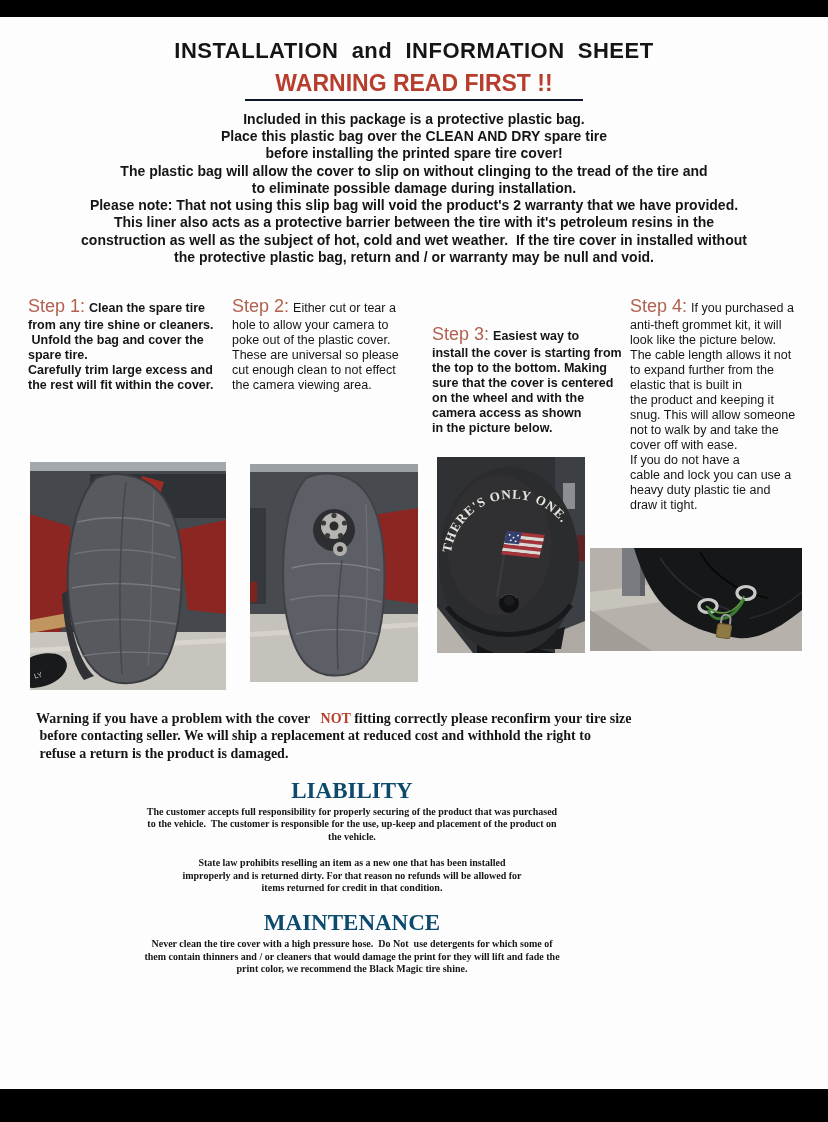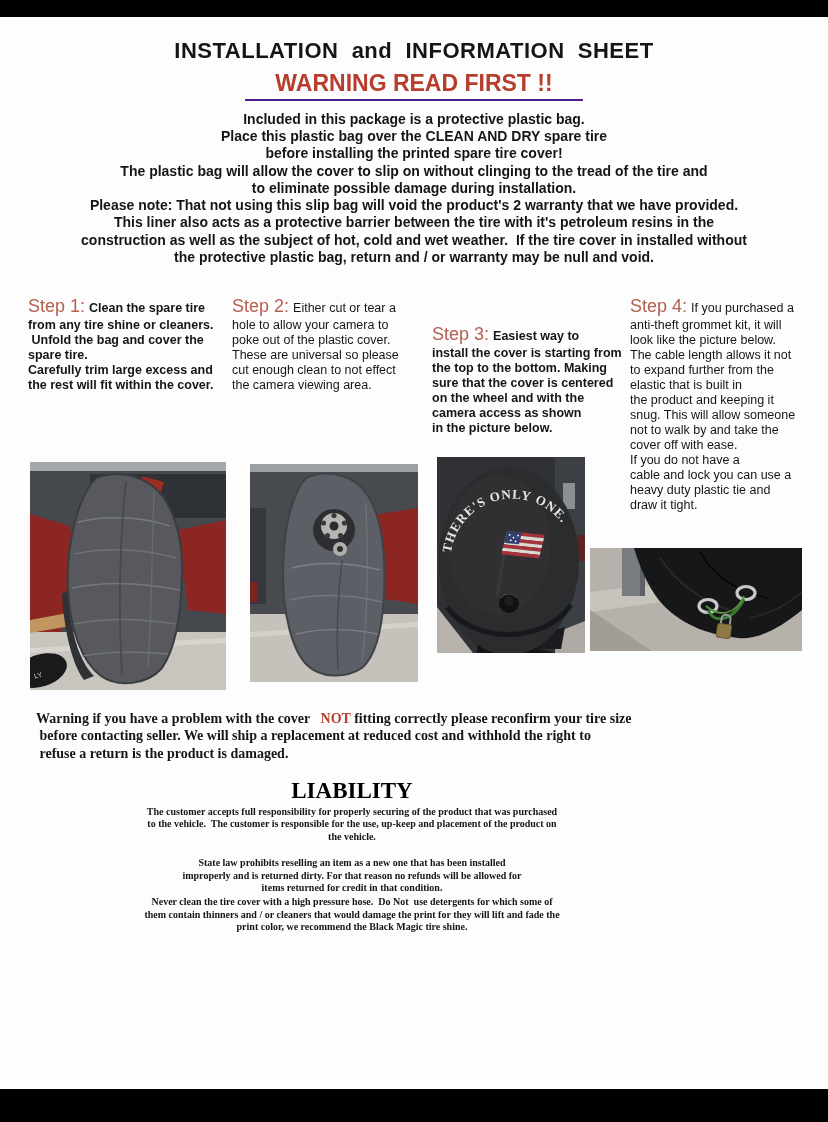--- a/index.html
+++ b/index.html
@@ -21,21 +21,21 @@
     text-align:center;
     font-size:22px;font-weight:700;
     letter-spacing:.5px;
     white-space:pre-wrap;
   }
   .warn-wrap{text-align:center;margin:6px 0 4px 0;}
   .warn-heading{
     display:inline-block;
     font-size:23px;font-weight:700;
     color:#b73d2c;
-    border-bottom:2px solid #4c1d95;
+    border-bottom:2px solid #0f172a;
     padding:0 30px 2px 30px;
     white-space:pre-wrap;
   }
   .intro{
     margin-top:10px;
     text-align:center;
     font-size:14px;font-weight:700;
     line-height:1.23;
     white-space:pre-wrap;
   }
@@ -72,21 +72,21 @@
     margin:0 18px 0 30px;
     font-size:14px;font-weight:700;
     line-height:1.24;
     white-space:pre-wrap;
   }
   .note .hl{color:#b73d2c;}
   .sec-heading{
     margin:16px 0 2px 0;
     text-align:center;
     font-size:23px;font-weight:700;
-    color:#000000;
+    color:#0c4a6e;
   }
   .para{
     margin:2px 14px 0 14px;
     text-align:center;
     font-size:10px;font-weight:700;
     line-height:1.24;
     white-space:pre-wrap;
   }
   .para-gap{margin-top:14px;}
 </style>
@@ -292,19 +292,20 @@
  refuse a return is the product is damaged.</span></div>
 
     <div class="sec-heading">LIABILITY</div>
     <div class="para">The customer accepts full responsibility for properly securing of the product that was purchased
 to the vehicle.  The customer is responsible for the use, up-keep and placement of the product on
 the vehicle.</div>
     <div class="para para-gap">State law prohibits reselling an item as a new one that has been installed
 improperly and is returned dirty. For that reason no refunds will be allowed for
 items returned for credit in that condition.</div>
 
+    <div class="sec-heading">MAINTENANCE</div>
     <div class="para">Never clean the tire cover with a high pressure hose.  Do Not  use detergents for which some of
 them contain thinners and / or cleaners that would damage the print for they will lift and fade the
 print color, we recommend the Black Magic tire shine.</div>
   </div>
 
   <div class="bar bar-bottom"></div>
 </div>
 
 </body></html>

